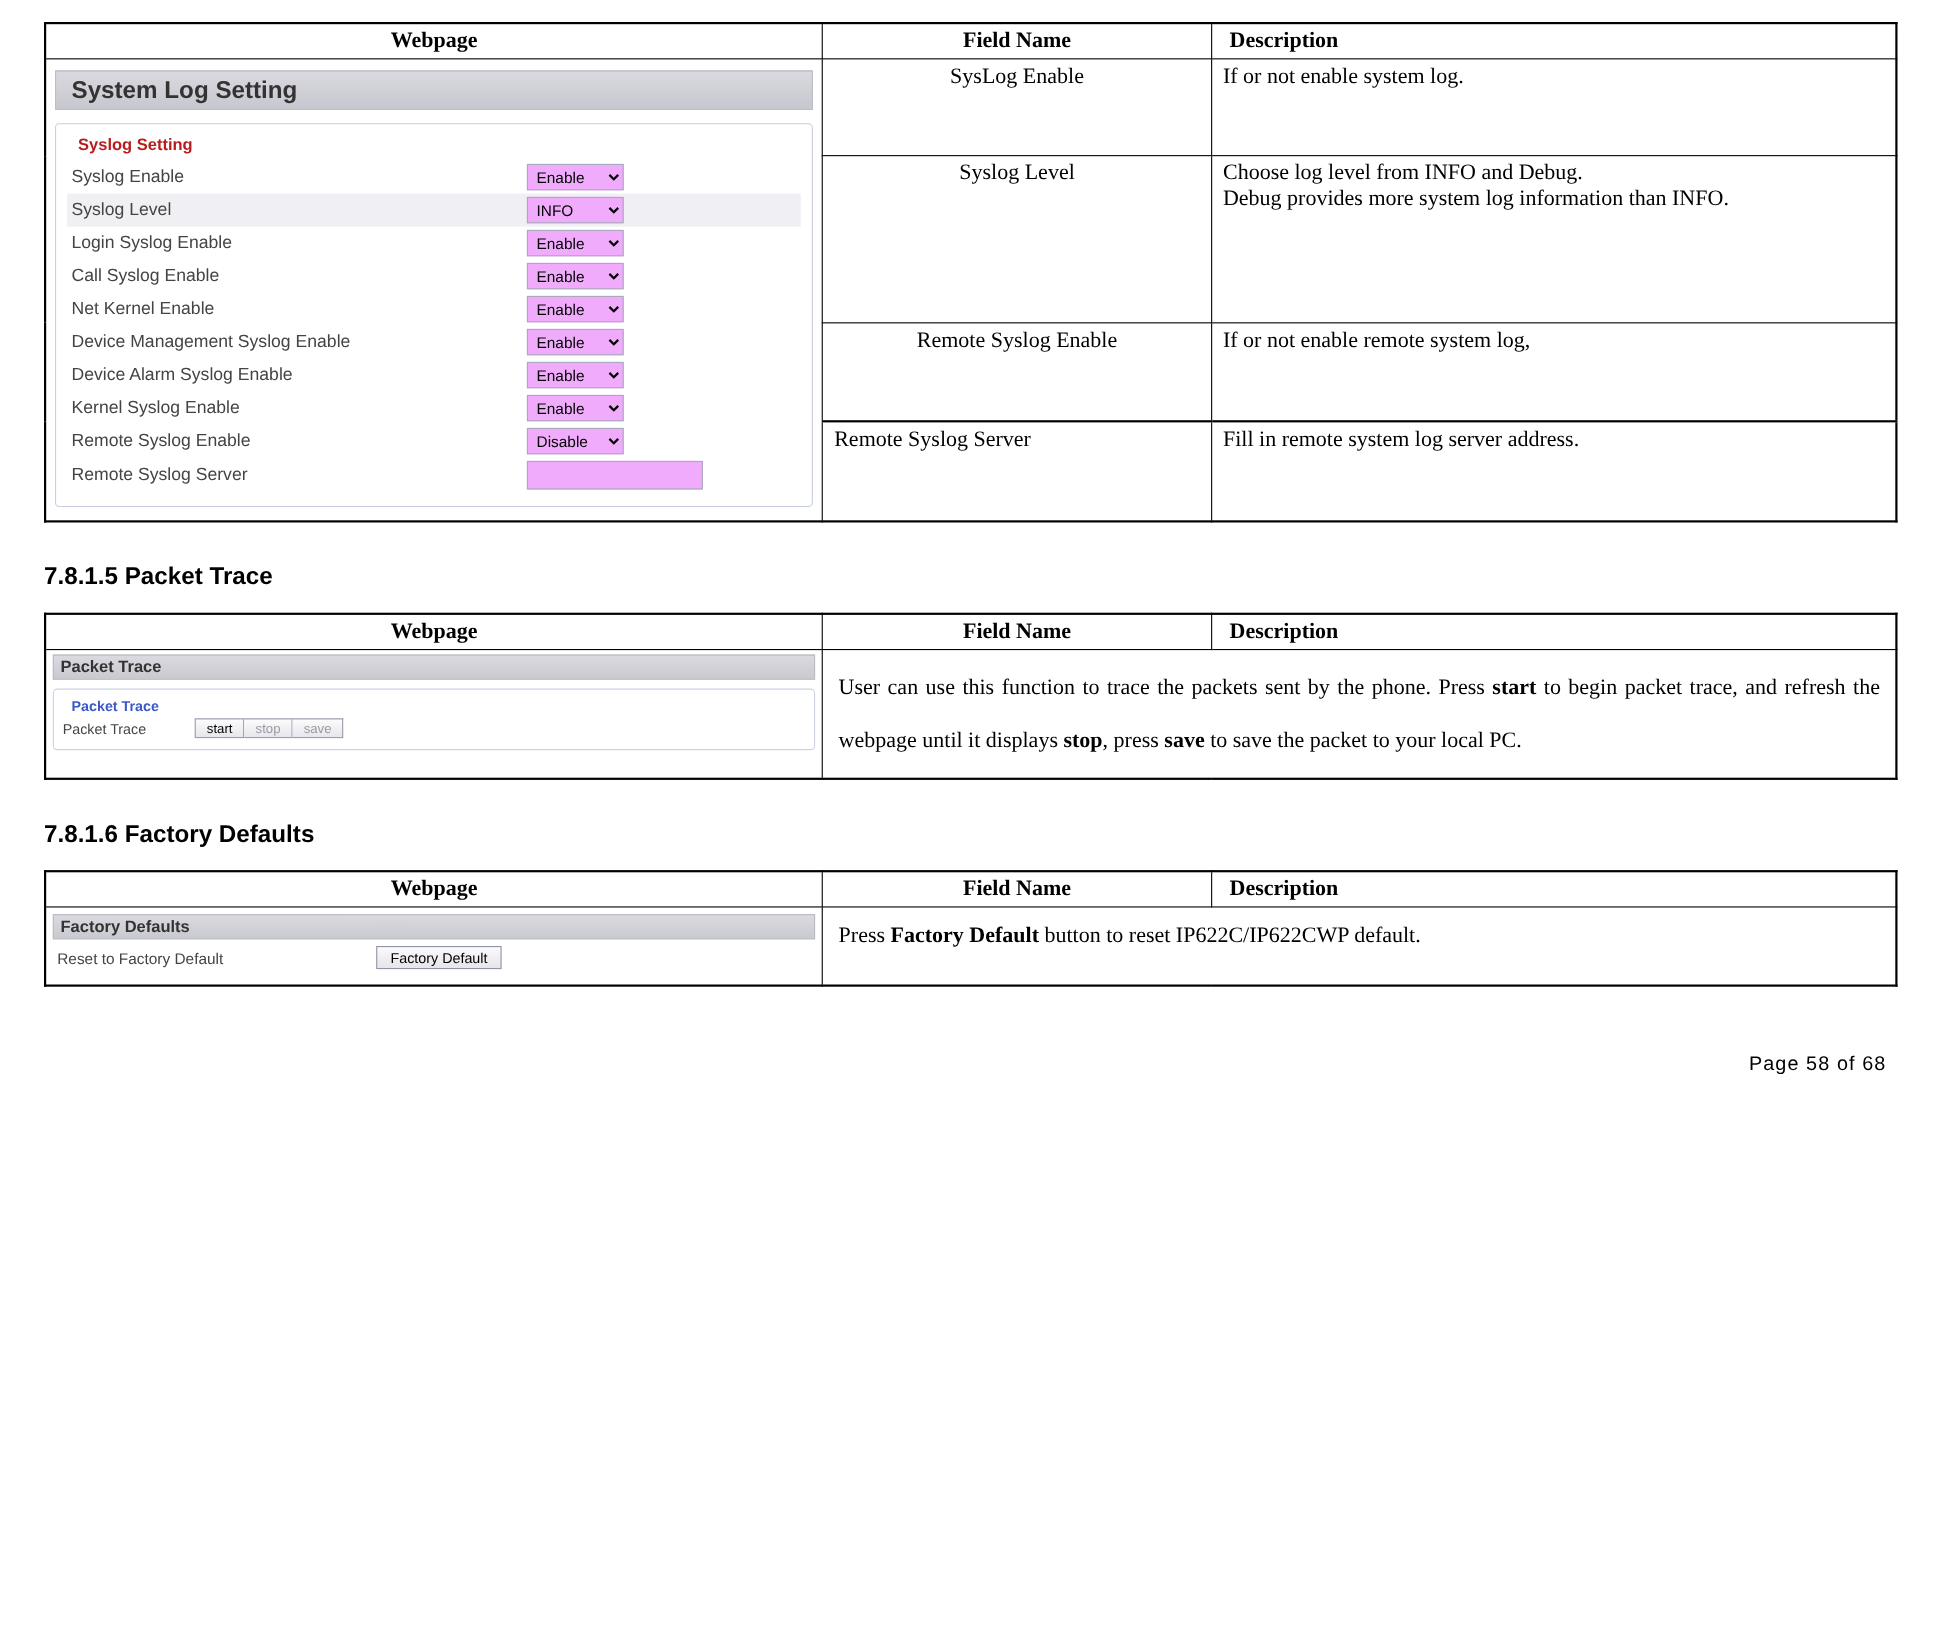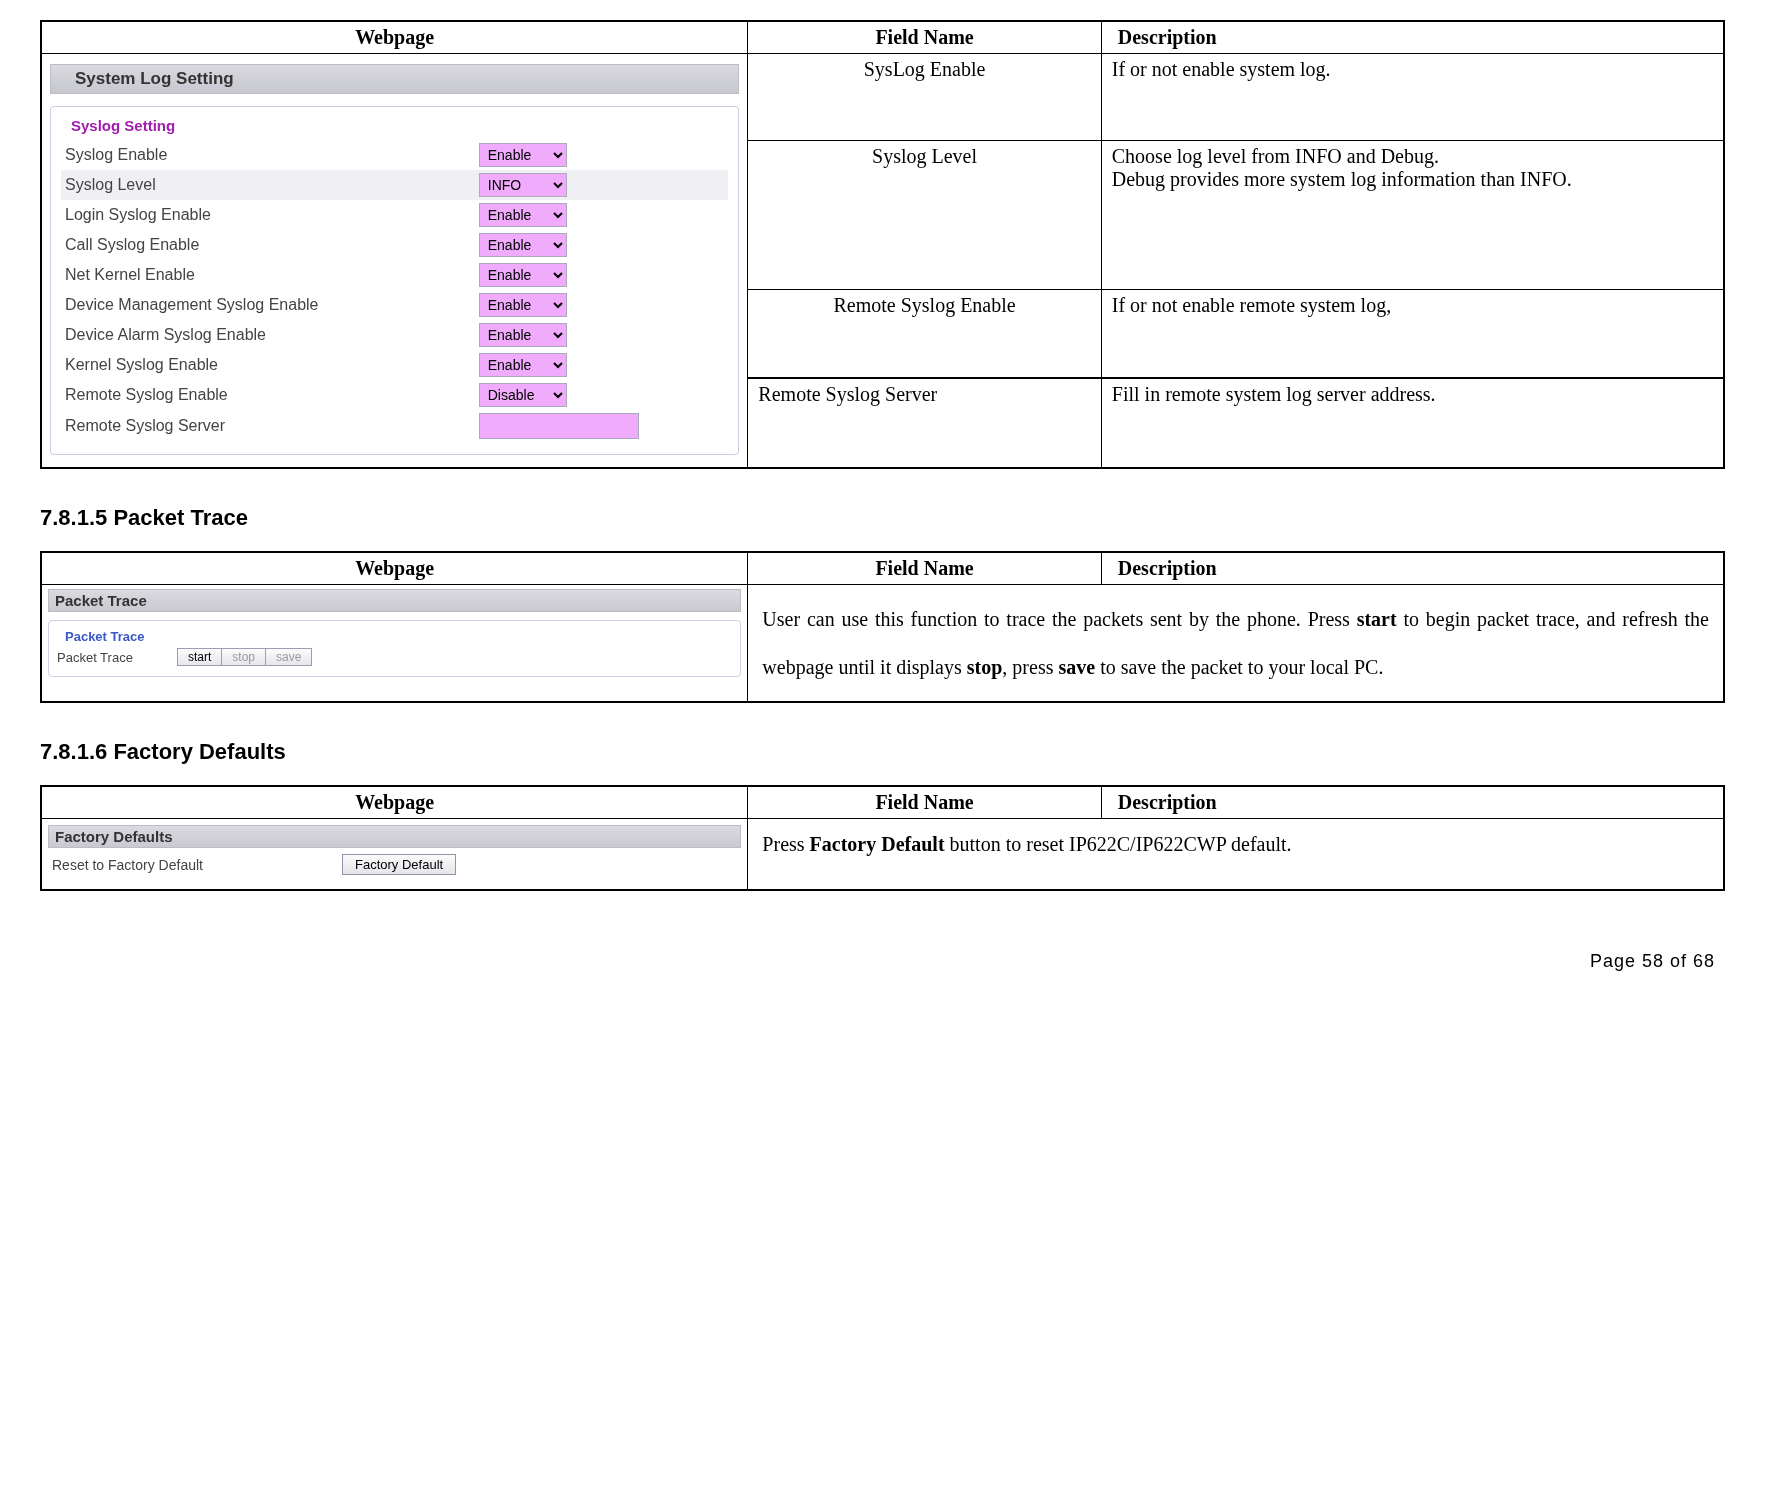--- a/index.html
+++ b/index.html
@@ -54,33 +54,33 @@
   
   .ui-box {
     font-family: "Segoe UI", Tahoma, Arial, sans-serif;
     font-size: 16px;
     color: #333;
     padding: 10px 8px 12px 8px;
   }
   .ui-titlebar {
     background: linear-gradient(#d9d9df, #c7c7cf);
     border: 1px solid #bcbcc5;
-    padding: 4px 24px;
+    padding: 4px 14px;
     font-weight: bold;
     color: #333;
-    font-size: 17px;
+    font-size: 22px;
   }
   .ui-fieldset {
     border: 1px solid #c8cde0;
     border-radius: 4px;
     margin-top: 12px;
     padding: 10px 10px 12px 10px;
   }
   .ui-legend {
-    color: #a21caf;
+    color: #b91c1c;
     font-weight: bold;
     font-size: 15px;
     margin: -20px 0 6px 6px;
     background: #fff;
     display: inline-block;
     padding: 0 4px;
   }
   .ui-row {
     display: flex;
     align-items: center;

